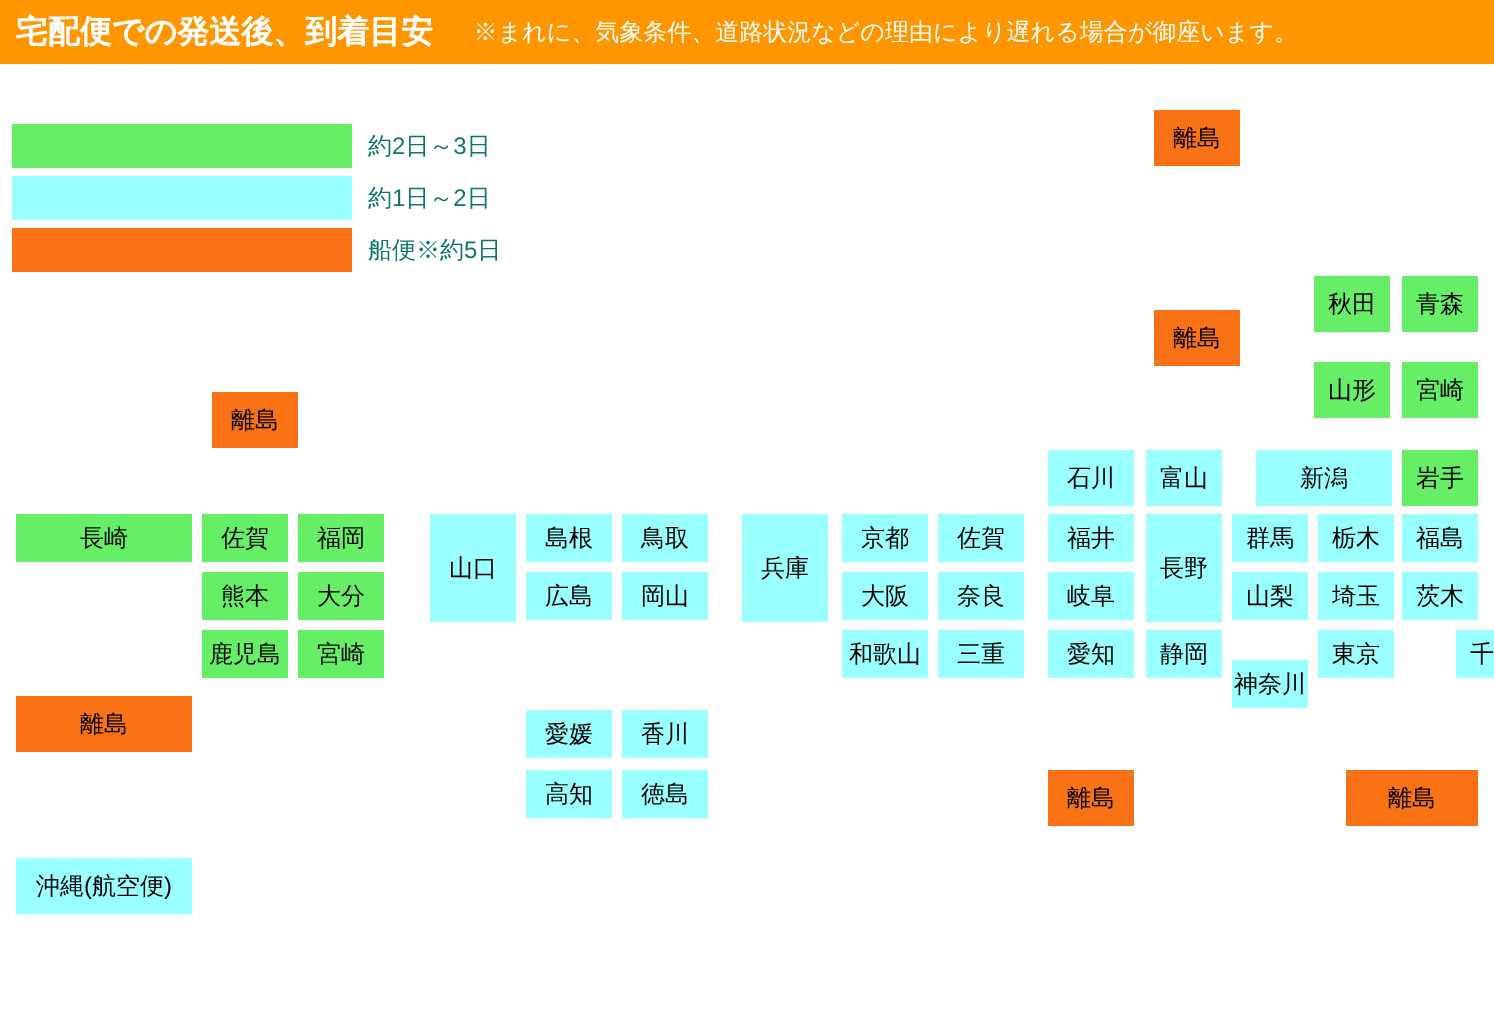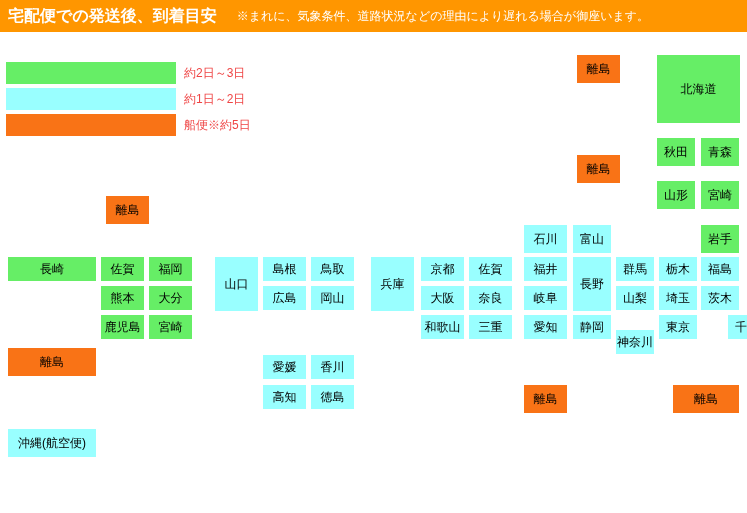--- a/index.html
+++ b/index.html
@@ -3,21 +3,21 @@
 <meta charset="utf-8">
 <style>
   * { box-sizing: border-box; margin: 0; padding: 0; }
   body { font-family: "MS PGothic", "Hiragino Kaku Gothic Pro", sans-serif; font-size: 12px; background: #fff; width: 747px; }
   .header { background: #ff9600; color: #fff; display: flex; align-items: center; height: 32px; padding: 0 8px; }
   .header-title { font-size: 16px; font-weight: bold; margin-right: 20px; }
   .header-note { font-size: 12px; }
   .legend { margin: 18px 0 0 6px; }
   .legend-row { display: flex; align-items: center; margin-bottom: 4px; }
   .legend-swatch { width: 170px; height: 22px; margin-right: 8px; }
-  .legend-label { font-size: 12px; color: #ef4444; }
+  .legend-label { font-size: 12px; color: #0f766e; }
   .map { position: relative; width: 747px; height: 430px; }
   .cell { position: absolute; display: flex; align-items: center; justify-content: center; font-size: 12px; text-align: center; border: 1px solid #fff; }
   .c1 { background: #66ee66; }  
   .c2 { background: #99ffff; }  
   .c3 { background: #f97316; }  
 </style>
 </head>
 <body>
 
 <div class="header">
@@ -36,31 +36,31 @@
       <div class="legend-swatch c2"></div>
       <div class="legend-label">約1日～2日</div>
     </div>
     <div class="legend-row">
       <div class="legend-swatch c3"></div>
       <div class="legend-label">船便※約5日</div>
     </div>
   </div>
 
   <div class="cell c3" style="left:576px; top:22px; width:45px; height:30px;">離島</div>
-  <div class="cell c1" style="left:656px; top:22px; width:85px; height:70px;">北海道</div>
 
   <div class="cell c1" style="left:656px; top:105px; width:40px; height:30px;">秋田</div>
   <div class="cell c1" style="left:700px; top:105px; width:40px; height:30px;">青森</div>
 
   <div class="cell c3" style="left:576px; top:122px; width:45px; height:30px;">離島</div>
   <div class="cell c1" style="left:656px; top:148px; width:40px; height:30px;">山形</div>
   <div class="cell c1" style="left:700px; top:148px; width:40px; height:30px;">宮崎</div>
 
   <div class="cell c2" style="left:523px; top:192px; width:45px; height:30px;">石川</div>
   <div class="cell c2" style="left:572px; top:192px; width:40px; height:30px;">富山</div>
+  <div class="cell c2" style="left:627px; top:192px; width:70px; height:30px;">新潟</div>
   <div class="cell c1" style="left:700px; top:192px; width:40px; height:30px;">岩手</div>
 
   <div class="cell c3" style="left:105px; top:163px; width:45px; height:30px;">離島</div>
 
   <div class="cell c1" style="left:7px;  top:224px; width:90px; height:26px;">長崎</div>
   <div class="cell c1" style="left:100px;top:224px; width:45px; height:26px;">佐賀</div>
   <div class="cell c1" style="left:148px;top:224px; width:45px; height:26px;">福岡</div>
 
   <div class="cell c2" style="left:214px; top:224px; width:45px; height:56px;">山口</div>
   <div class="cell c2" style="left:262px; top:224px; width:45px; height:26px;">島根</div>

